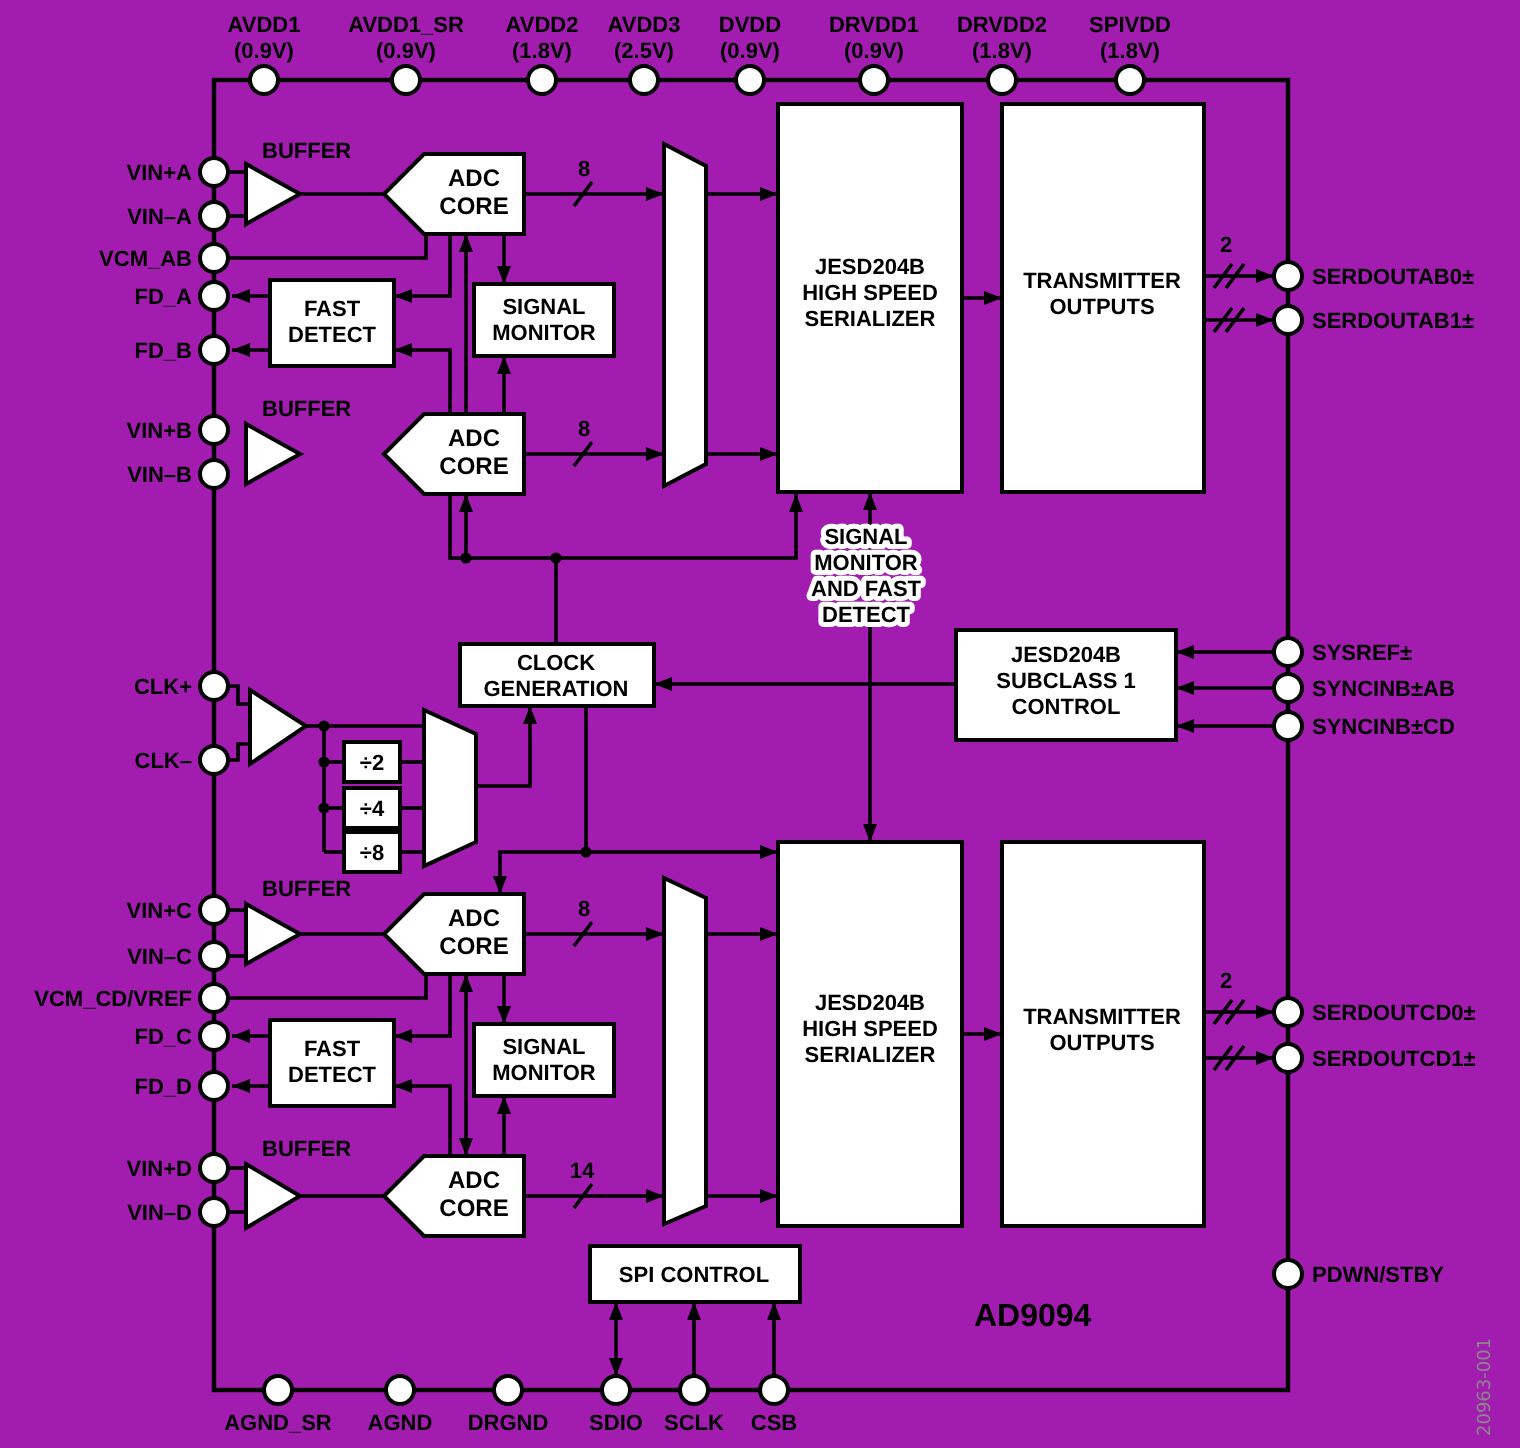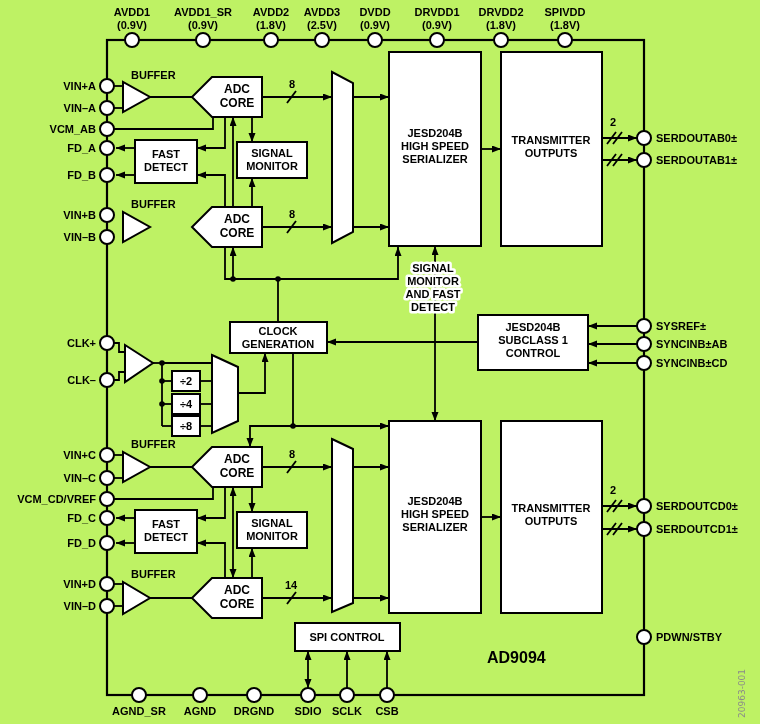--- a/index.html
+++ b/index.html
@@ -1,16 +1,16 @@
 <!DOCTYPE html>
 <html><head>
 <meta charset="utf-8">
 <style>
   html,body{margin:0;padding:0;background:#fff;}
-  .stage{width:760px;height:724px;position:relative;background:#bef264;text-decoration:underline;}
+  .stage{width:760px;height:724px;position:relative;background:#a21caf;text-decoration:underline;}
   svg{display:block;}
   .lbl{font-family:"Liberation Sans",sans-serif;font-weight:bold;font-size:11px;fill:#000;}
   .c{text-anchor:middle;}
   .r{text-anchor:end;}
   .core-t{font-size:12px;}
   .big{font-size:16px;}
   .halo{paint-order:stroke;stroke:#fff;stroke-width:5px;stroke-linejoin:round;}
   .wm{font-family:"DejaVu Sans",sans-serif;font-size:9px;fill:#8a8a8a;font-weight:normal;}
   .blk{fill:#fff;stroke:#000;stroke-width:2;}
   .chip{fill:none;stroke:#000;stroke-width:2.2;}

